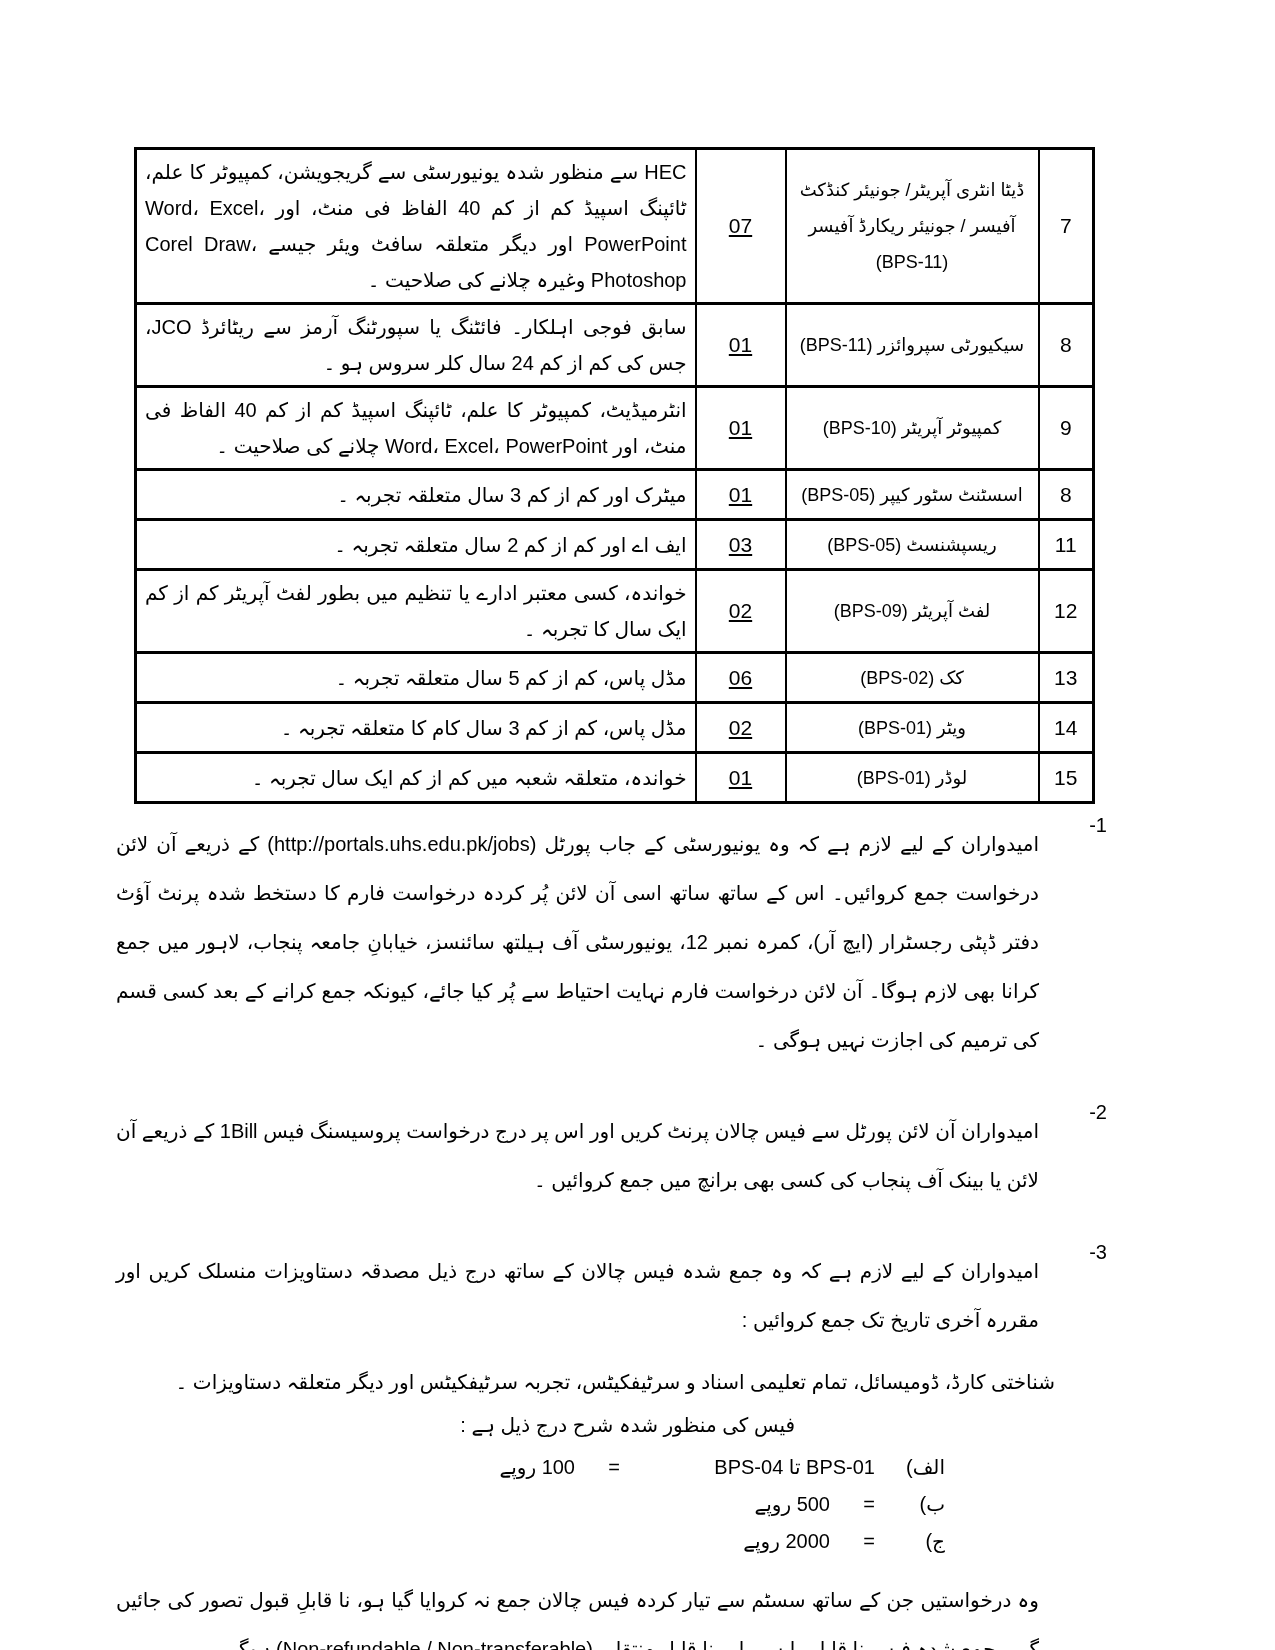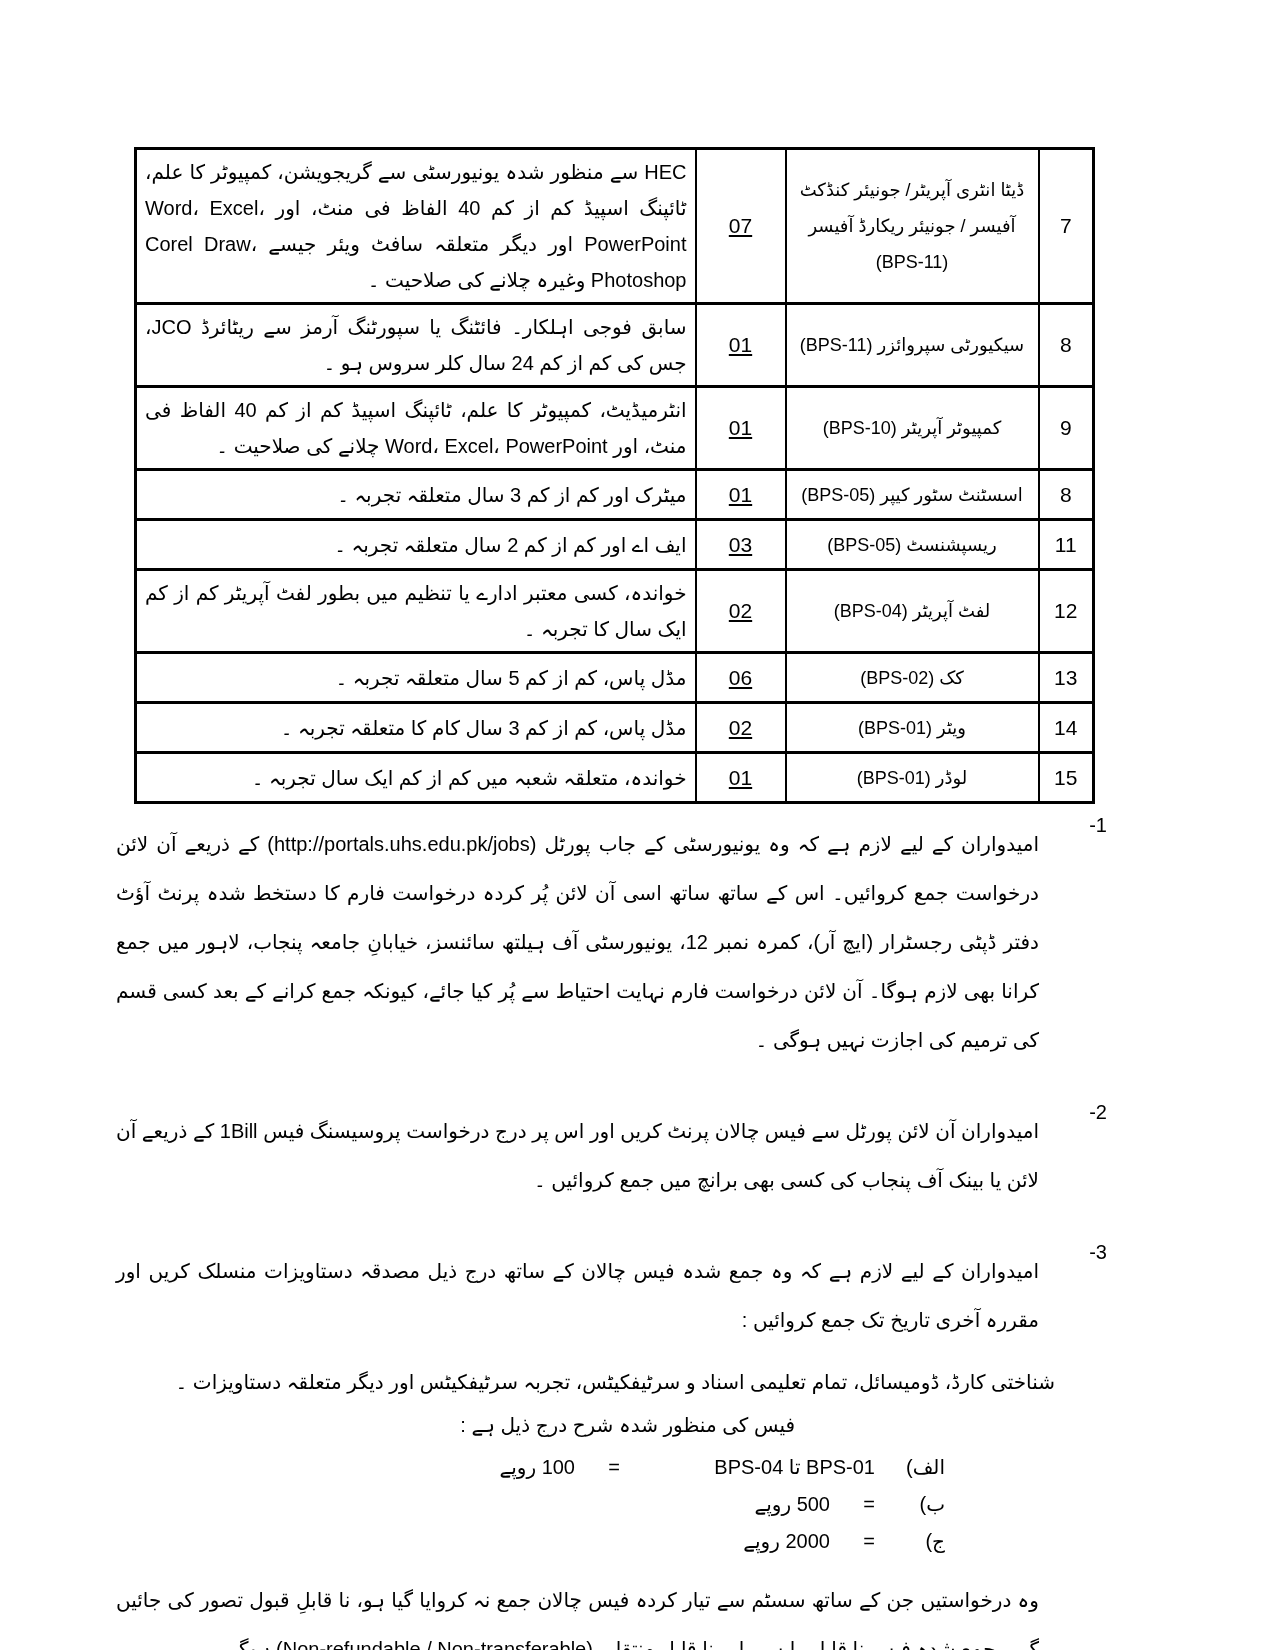--- a/index.html
+++ b/index.html
@@ -92,21 +92,21 @@
           <td class="c-req">میٹرک اور کم از کم 3 سال متعلقہ تجربہ ۔</td>
         </tr>
         <tr class="r-short">
           <td class="c-serial">11</td>
           <td class="c-pos">ریسپشنسٹ (BPS-05)</td>
           <td class="c-count">03</td>
           <td class="c-req">ایف اے اور کم از کم 2 سال متعلقہ تجربہ ۔</td>
         </tr>
         <tr class="r-short">
           <td class="c-serial">12</td>
-          <td class="c-pos">لفٹ آپریٹر (BPS-04)</td>
+          <td class="c-pos">لفٹ آپریٹر (BPS-09)</td>
           <td class="c-count">02</td>
           <td class="c-req">خواندہ، کسی معتبر ادارے یا تنظیم میں بطور لفٹ آپریٹر کم از کم ایک سال کا تجربہ ۔</td>
         </tr>
         <tr class="r-short">
           <td class="c-serial">13</td>
           <td class="c-pos">کک (BPS-02)</td>
           <td class="c-count">06</td>
           <td class="c-req">مڈل پاس، کم از کم 5 سال متعلقہ تجربہ ۔</td>
         </tr>
         <tr class="r-short">

